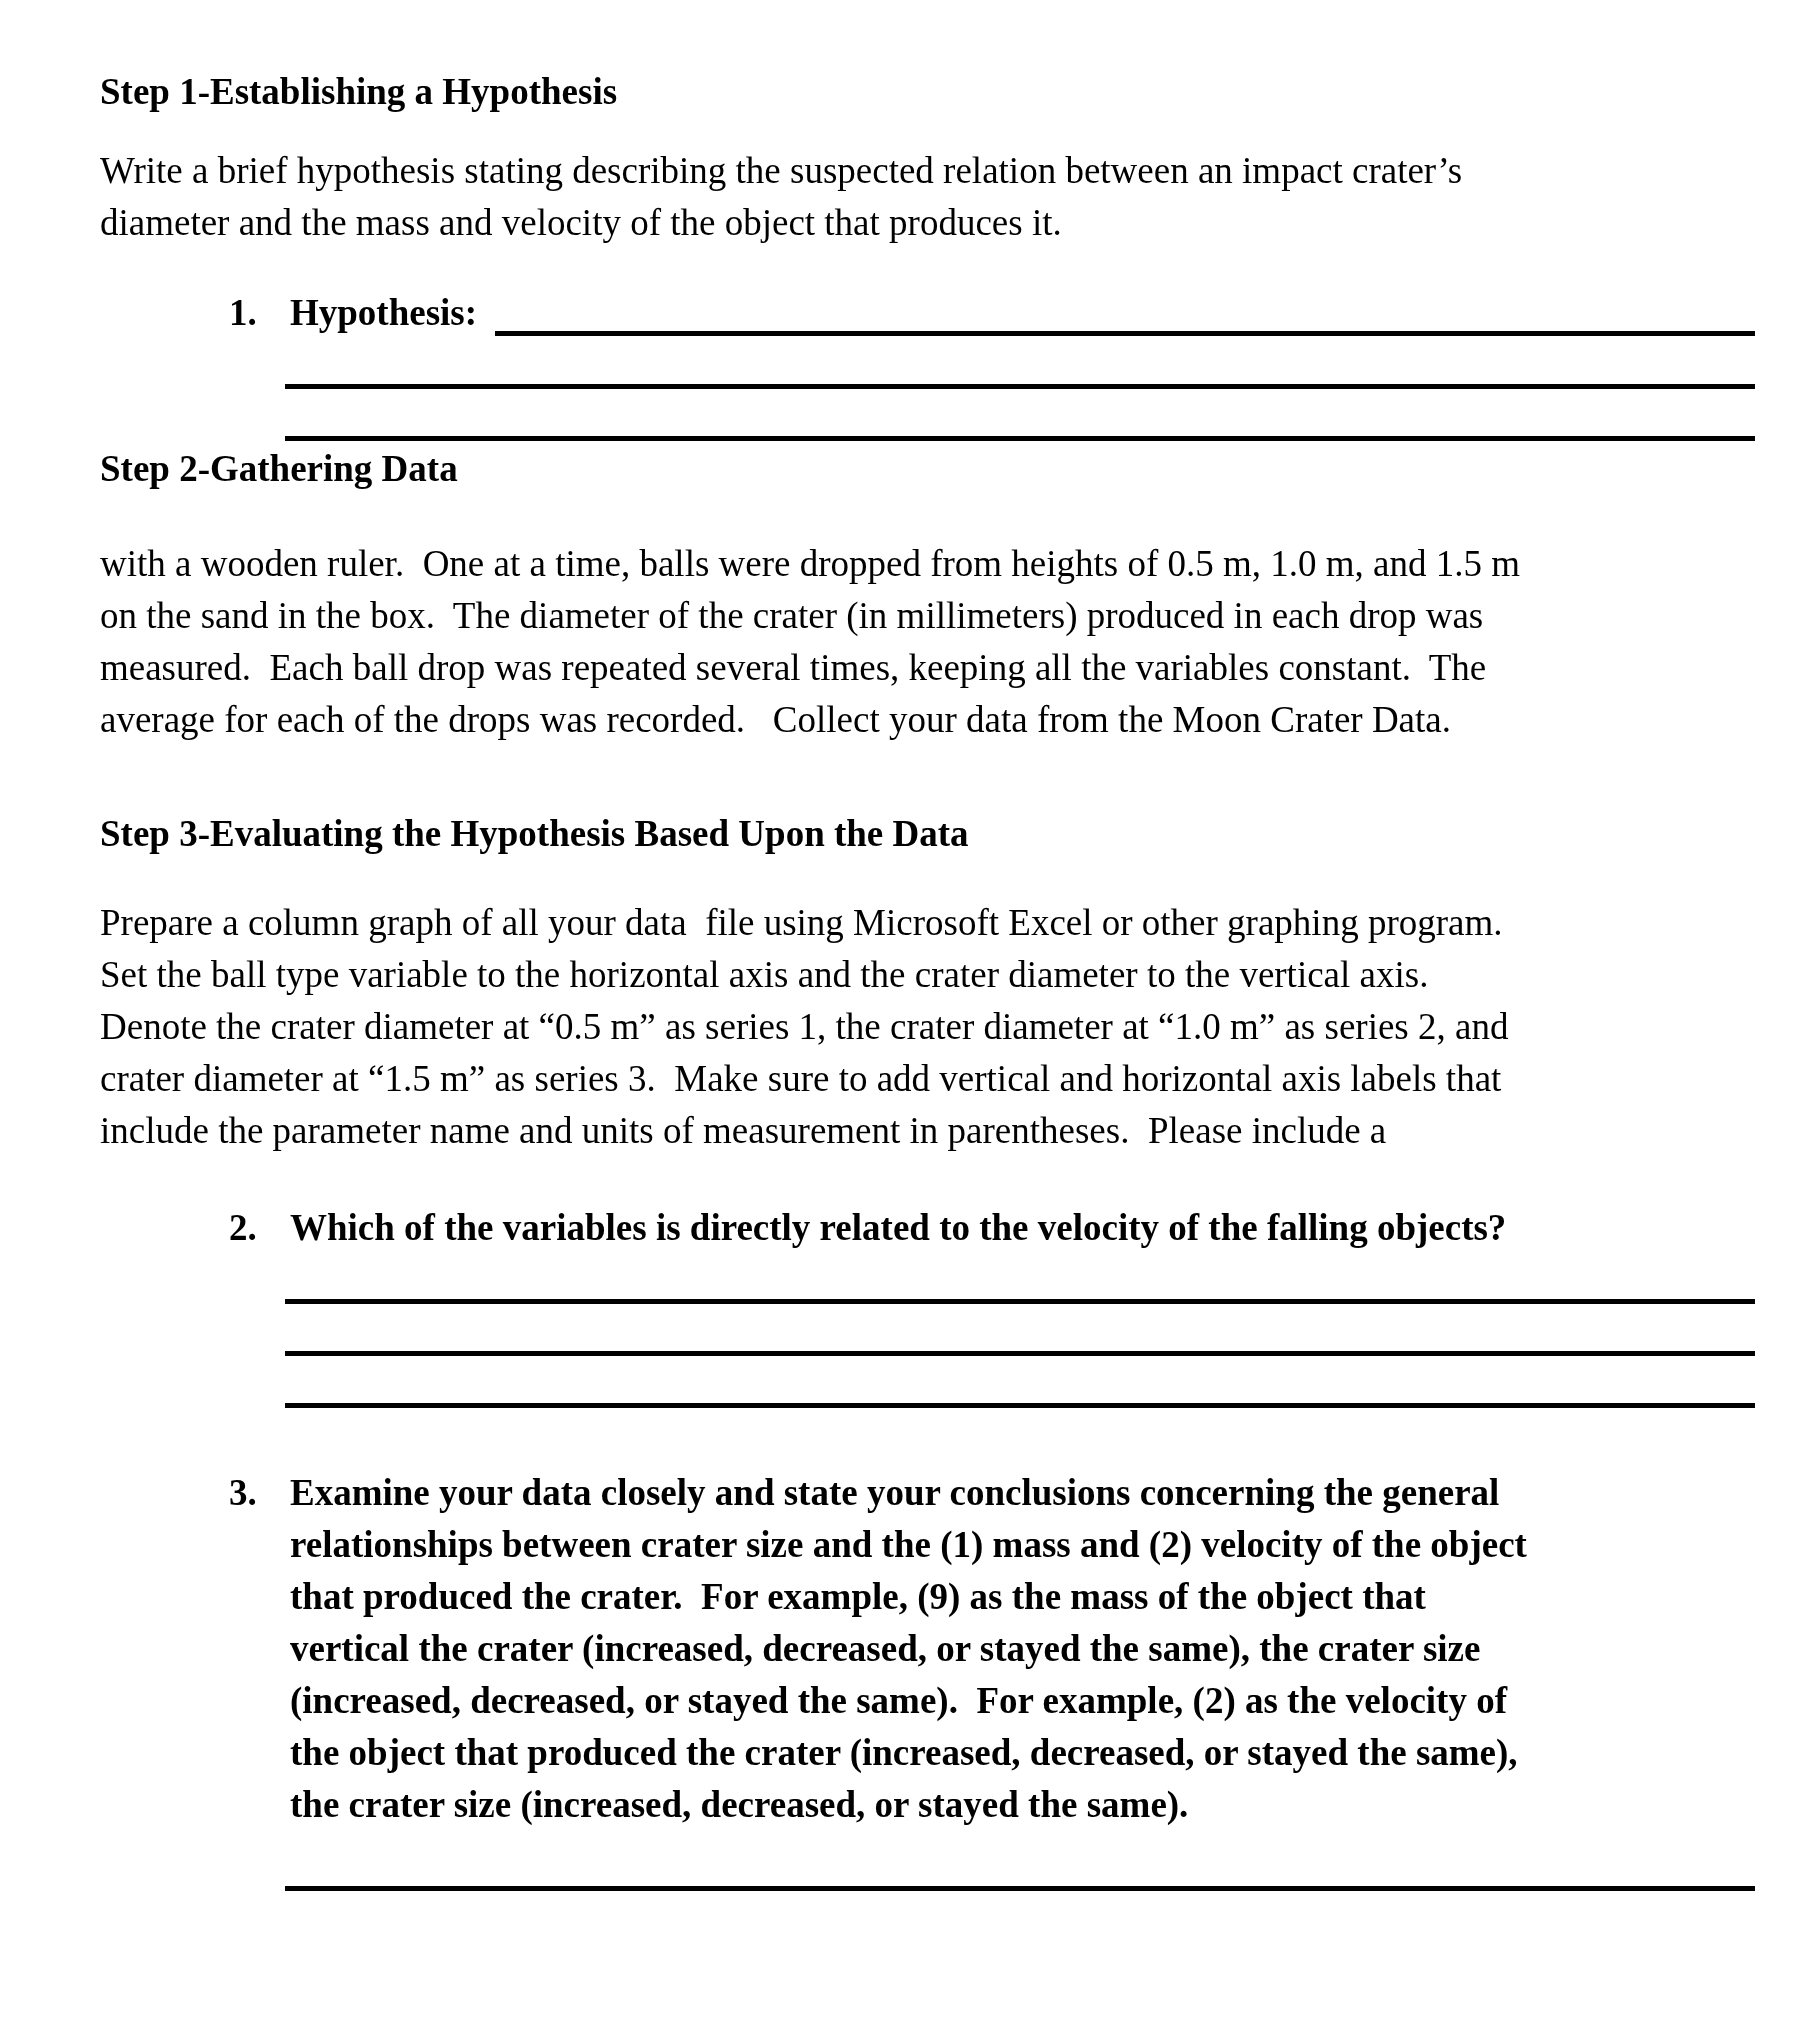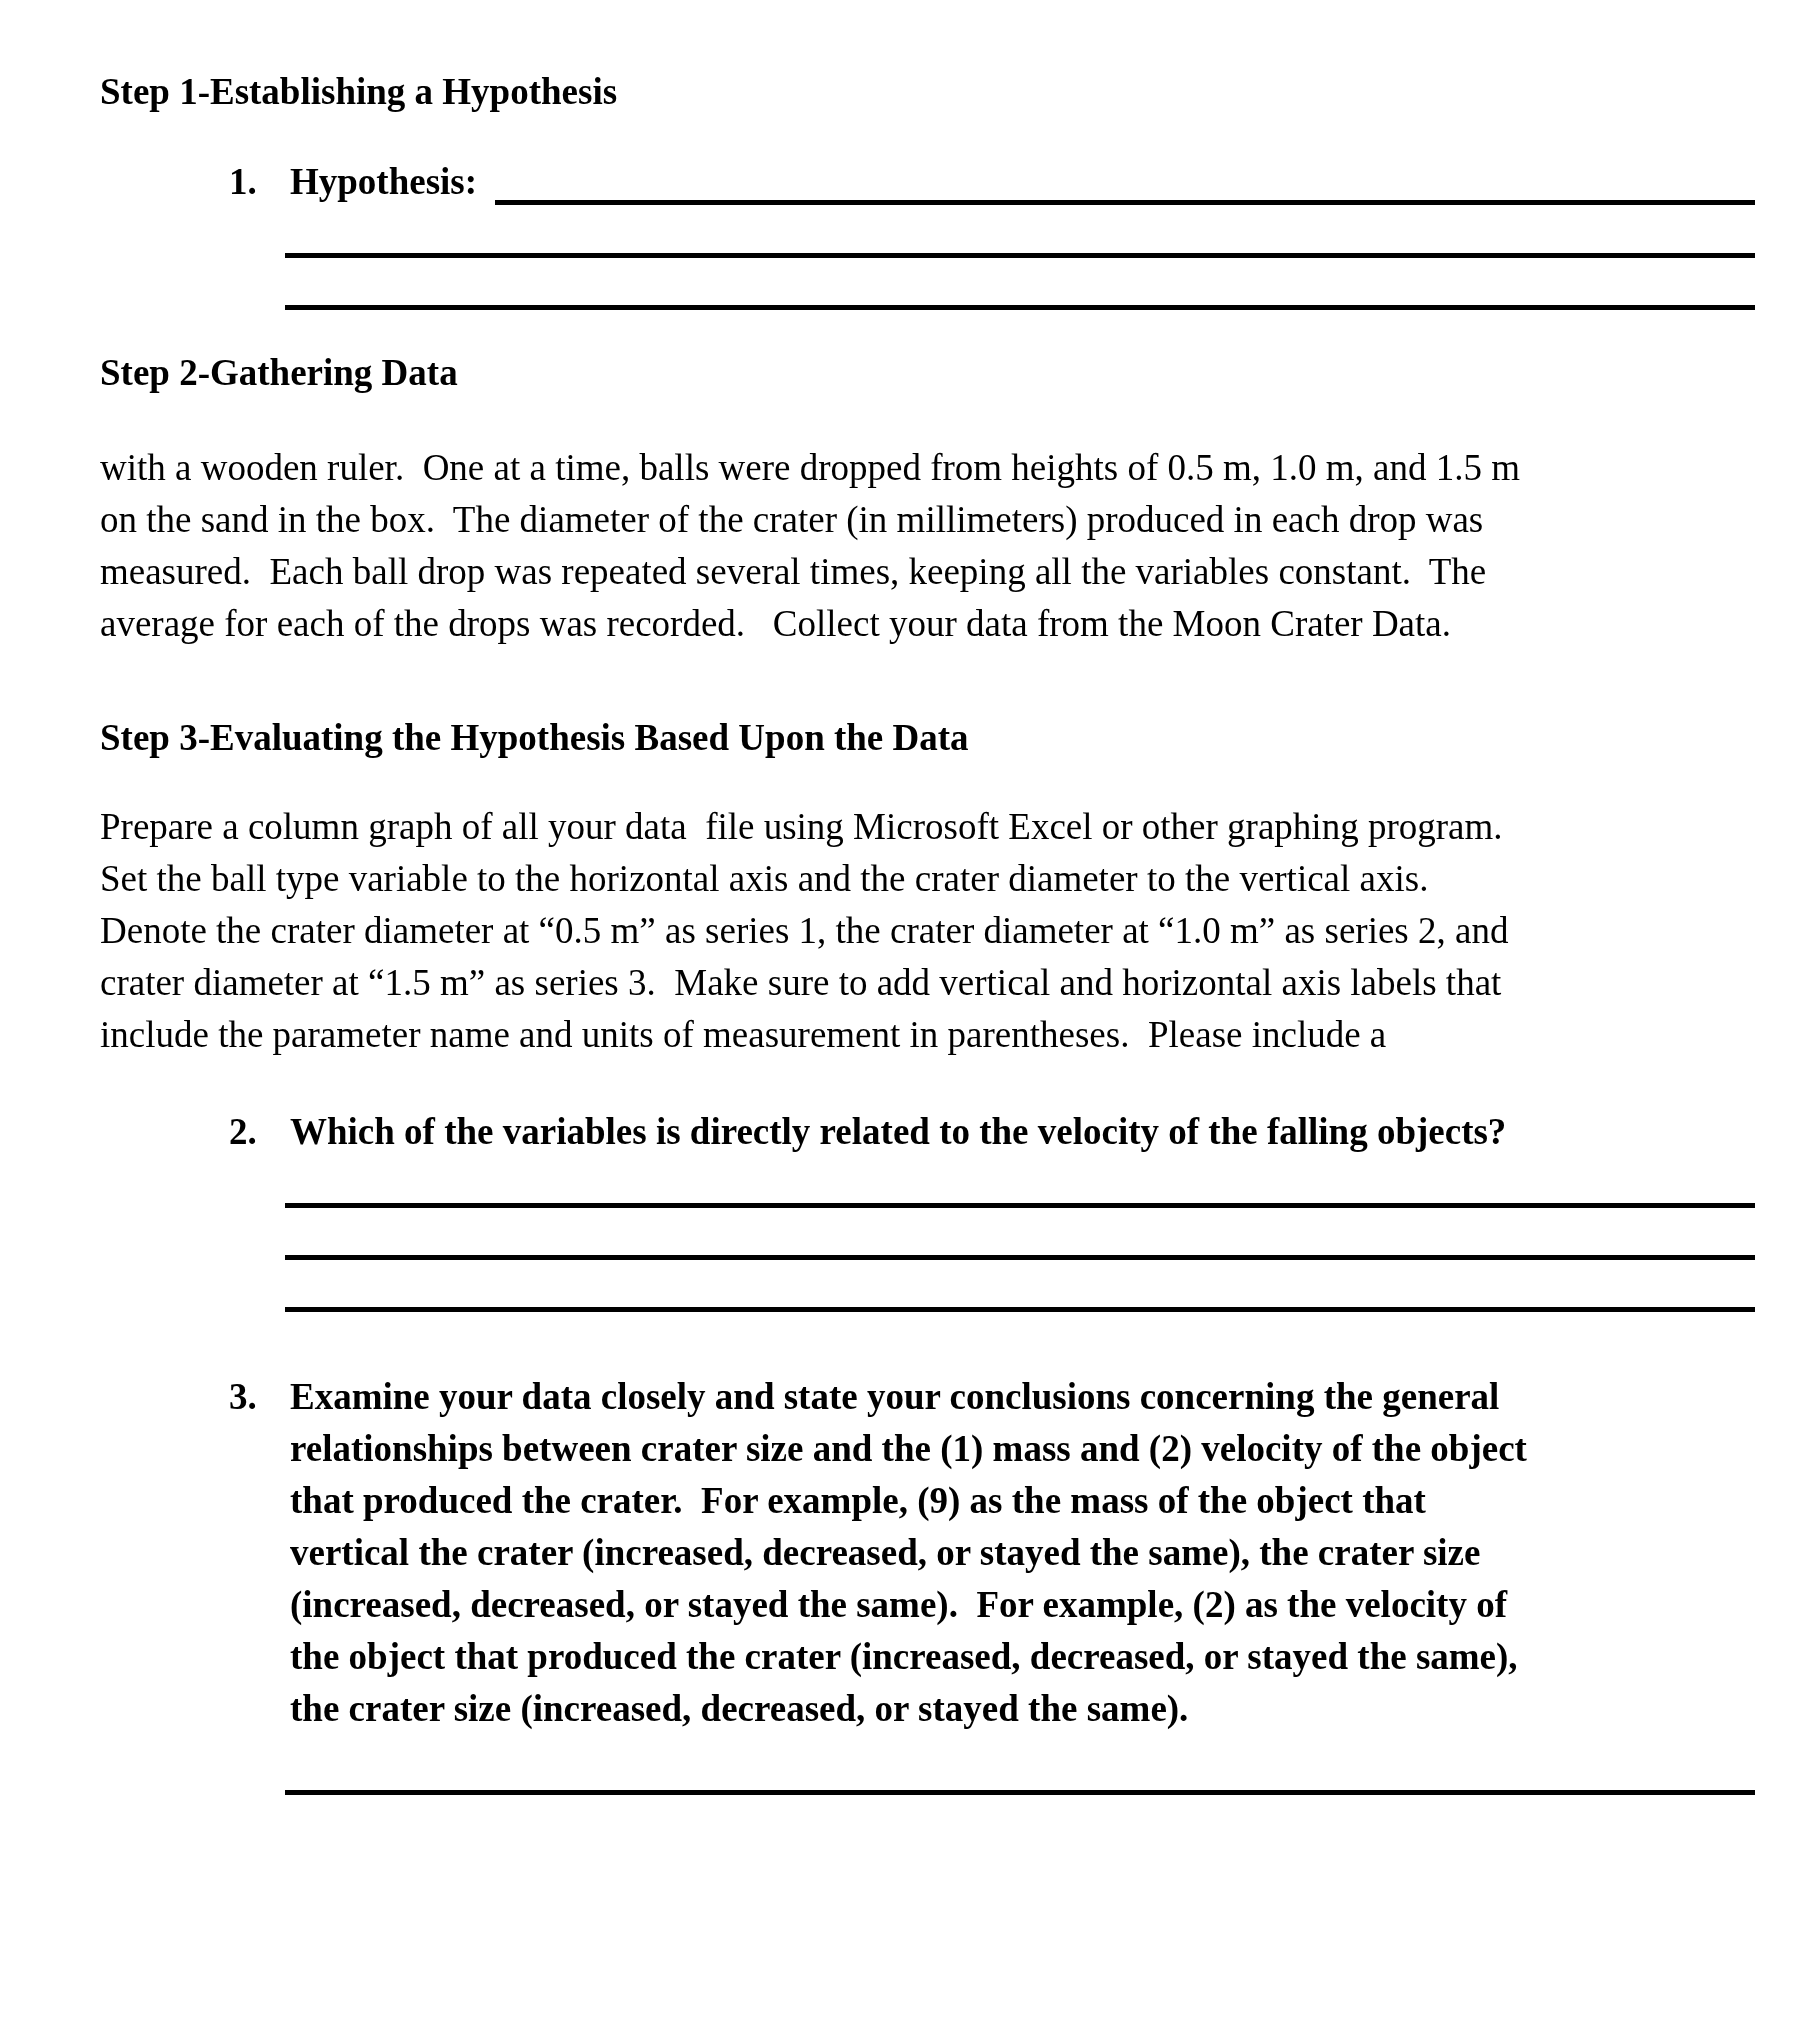--- a/index.html
+++ b/index.html
@@ -31,35 +31,39 @@
   .blank {
     height: 52px;
     margin-left: 185px;
     display: flex;
     flex-direction: column;
     justify-content: flex-end;
   }
   .blank .rule { border-bottom: 5.3px solid #000000; margin-bottom: 2.4px; }
   #p1 { margin-top: 27px; }
   #q1 { margin-top: 38px; }
-  #h2 { margin-top: 35px; }
+  #h2 { }
   #p2 { margin-top: 43px; }
   #h3 { margin-top: 62px; }
   #p3 { margin-top: 37px; }
   #q2 { margin-top: 45px; }
   #q3 { margin-top: 57px; }
   #final-blanks { margin-top: 10.6px; }
 </style>
 </head>
 <body>
 
 <div class="page">
 
   <div id="h1" class="heading">Step 1-Establishing a Hypothesis</div>
 
+  <div id="p1" class="para">
+    <div class="line">Write a brief hypothesis stating describing the suspected relation between an impact crater’s</div>
+    <div class="line">diameter and the mass and velocity of the object that produces it.</div>
+  </div>
 
   <div id="q1" class="qitem">
     <span class="qnum">1.</span>
     <div class="q1row">
       <span class="qlabel">Hypothesis:</span>
       <span class="fill"></span>
     </div>
   </div>
   <div class="blank">
       <div class="rule"></div>

